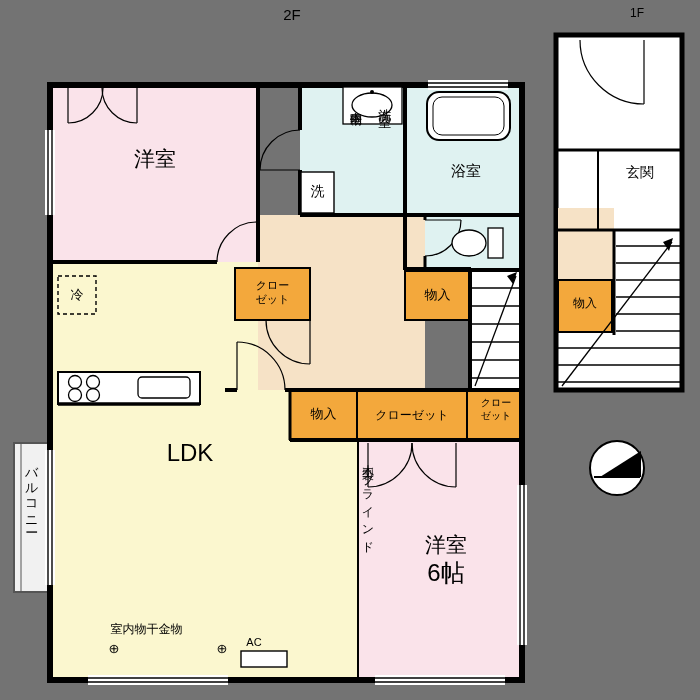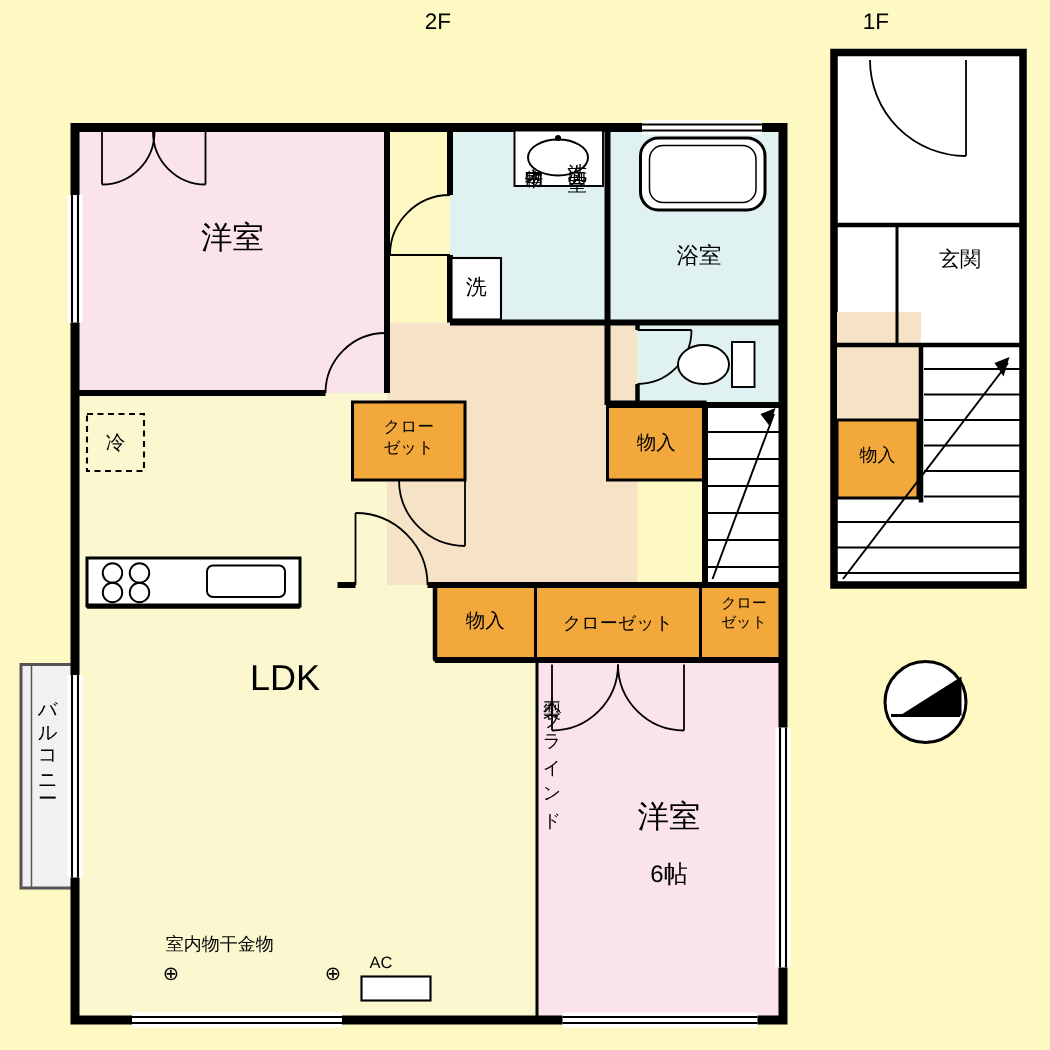--- a/index.html
+++ b/index.html
@@ -2,21 +2,21 @@
 <html><head>
 <meta charset="utf-8">
 <style>
   * { margin:0; padding:0; box-sizing:border-box; }
   body {
     font-family: "Liberation Sans", "DejaVu Sans", sans-serif;
     background:#fff;
   }
   .plan {
     position:relative; width:700px; height:700px;
-    background:#fef9c3; overflow:hidden;
+    background:#737373; overflow:hidden;
   }
   .layer { position:absolute; left:0; top:0; width:700px; height:700px; }
   .lbl {
     position:absolute; color:#000; text-align:center; line-height:1.25;
     pointer-events:none;
   }
   .v {
     writing-mode: vertical-rl; text-orientation: upright; letter-spacing:3px;
     text-align:left;
   }
@@ -181,21 +181,21 @@
     <g>
       <circle cx="617" cy="468" r="27" fill="#fff" stroke="#000" stroke-width="2"></circle>
       <line x1="594" y1="477" x2="640" y2="477" stroke="#000" stroke-width="2"></line>
       <polygon points="600,477 641,451 641,477" fill="#000"></polygon>
     </g>
   </svg>
 
   <div class="layer">
 
     <div class="lbl" style="left:272px; top:6px; width:40px; font-size:15px;">2F</div>
-    <div class="lbl" style="left:564px; top:6px; width:40px; font-size:15px;">1F</div>
+    <div class="lbl" style="left:617px; top:6px; width:40px; font-size:12px;">1F</div>
 
     <div class="lbl" style="left:70px; top:146px; width:170px;">
       <div style="font-size:21px;">洋室</div>
     </div>
 
     <div class="lbl v" style="left:376px; top:98px; font-size:13px;">洗面室</div>
     <div class="lbl v" style="left:348px; top:102px; font-size:12px; letter-spacing:1px;">室内物干</div>
     <div class="lbl" style="left:301px; top:183px; width:33px; font-size:14px;">洗</div>
 
     <div class="lbl" style="left:425px; top:162px; width:82px; font-size:15px;text-align:center;">浴室</div>
@@ -211,21 +211,21 @@
     <div class="lbl v" style="left:23px; top:458px; font-size:13px; letter-spacing:2px;">バルコニー</div>
 
     <div class="lbl" style="left:290px; top:406px; width:67px; font-size:13px;">物入</div>
     <div class="lbl" style="left:357px; top:408px; width:110px; font-size:12px;">クローゼット</div>
     <div class="lbl" style="left:478px; top:396px; width:36px; font-size:10px; line-height:1.3;">クローゼット</div>
 
     <div class="lbl v" style="left:360px; top:455px; font-size:12px; letter-spacing:4px;">木製ブラインド</div>
 
     <div class="lbl" style="left:370px; top:532px; width:152px;">
       <div style="font-size:21px;">洋室</div>
-      <div style="font-size:16px;margin-top:16px;">6帖</div>
+      <div style="font-size:24px;">6帖</div>
     </div>
 
     <div class="lbl" style="left:74px; top:622px; width:145px; font-size:12px;">室内物干金物</div>
     <div class="lbl" style="left:106px; top:641px; width:16px; font-size:13px;">⊕</div>
     <div class="lbl" style="left:214px; top:641px; width:16px; font-size:13px;">⊕</div>
     <div class="lbl" style="left:237px; top:636px; width:34px; font-size:11px;">AC</div>
 
     <div class="lbl" style="left:600px; top:164px; width:80px; font-size:14px;">玄関</div>
     <div class="lbl" style="left:558px; top:296px; width:54px; font-size:12px;">物入</div>
   </div>

